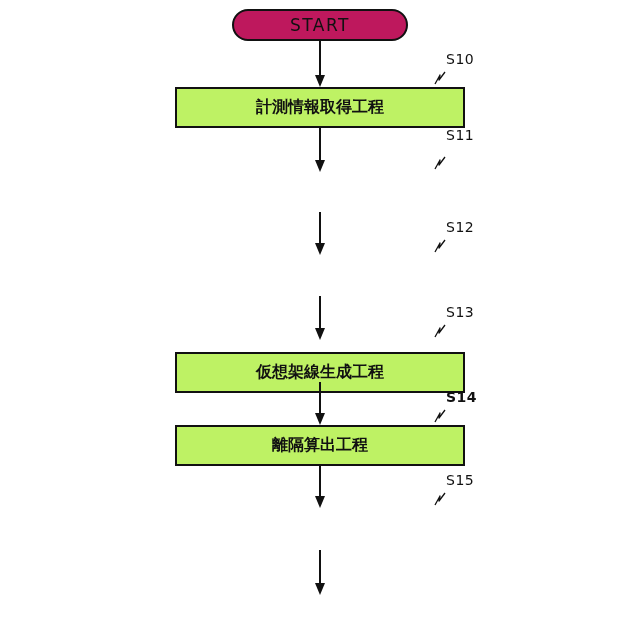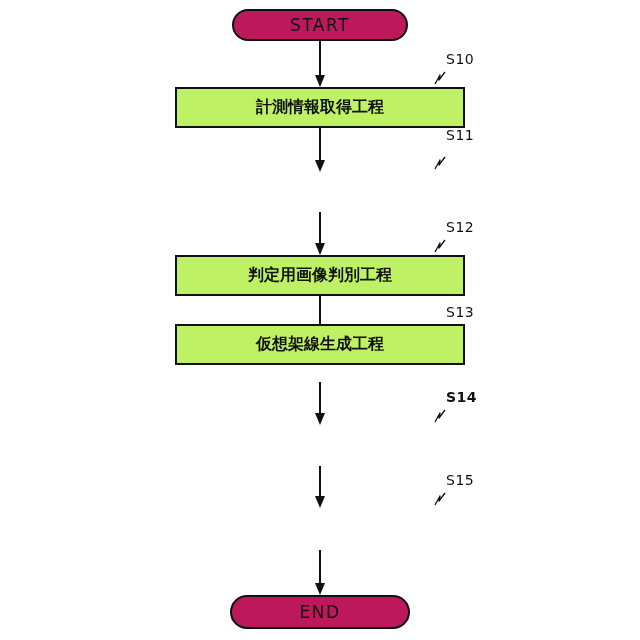--- a/index.html
+++ b/index.html
@@ -90,53 +90,52 @@
 
   <div class="arrow" style="top:212px;height:43px;">
     <span class="shaft"></span>
     <span class="head"></span>
   </div>
 
   <div class="step-label" style="top:220px;">S12</div>
   <svg class="squiggle" style="top:239px;" viewBox="0 0 16 15">
     <path d="M2,13 L7,4 L6,9 L12,1" fill="none" stroke="#111111" stroke-width="1.3" stroke-linejoin="round"></path>
   </svg>
-  <div class="process-box" style="top:255px;">判定用画像判別工程</div>
 
   <div class="arrow" style="top:296px;height:44px;">
     <span class="shaft"></span>
     <span class="head"></span>
   </div>
 
   <div class="step-label" style="top:305px;">S13</div>
   <svg class="squiggle" style="top:324px;" viewBox="0 0 16 15">
     <path d="M2,13 L7,4 L6,9 L12,1" fill="none" stroke="#111111" stroke-width="1.3" stroke-linejoin="round"></path>
   </svg>
-  <div class="process-box" style="top:324px;">仮想架線生成工程</div>
+  <div class="process-box" style="top:352px;">仮想架線生成工程</div>
 
   <div class="arrow" style="top:382px;height:43px;">
     <span class="shaft"></span>
     <span class="head"></span>
   </div>
 
   <div class="step-label" style="top:390px;font-weight:bold;">S14</div>
   <svg class="squiggle" style="top:409px;" viewBox="0 0 16 15">
     <path d="M2,13 L7,4 L6,9 L12,1" fill="none" stroke="#111111" stroke-width="1.3" stroke-linejoin="round"></path>
   </svg>
+  <div class="process-box" style="top:425px;">離隔算出工程</div>
 
   <div class="arrow" style="top:466px;height:42px;">
     <span class="shaft"></span>
     <span class="head"></span>
   </div>
 
   <div class="step-label" style="top:473px;">S15</div>
   <svg class="squiggle" style="top:492px;" viewBox="0 0 16 15">
     <path d="M2,13 L7,4 L6,9 L12,1" fill="none" stroke="#111111" stroke-width="1.3" stroke-linejoin="round"></path>
   </svg>
 
   <div class="arrow" style="top:550px;height:45px;">
     <span class="shaft"></span>
     <span class="head"></span>
   </div>
 
-  <div class="terminal" style="left:230px;top:595px;width:180px;height:34px;">END</div>
 
 </div>
 
 </body></html>

